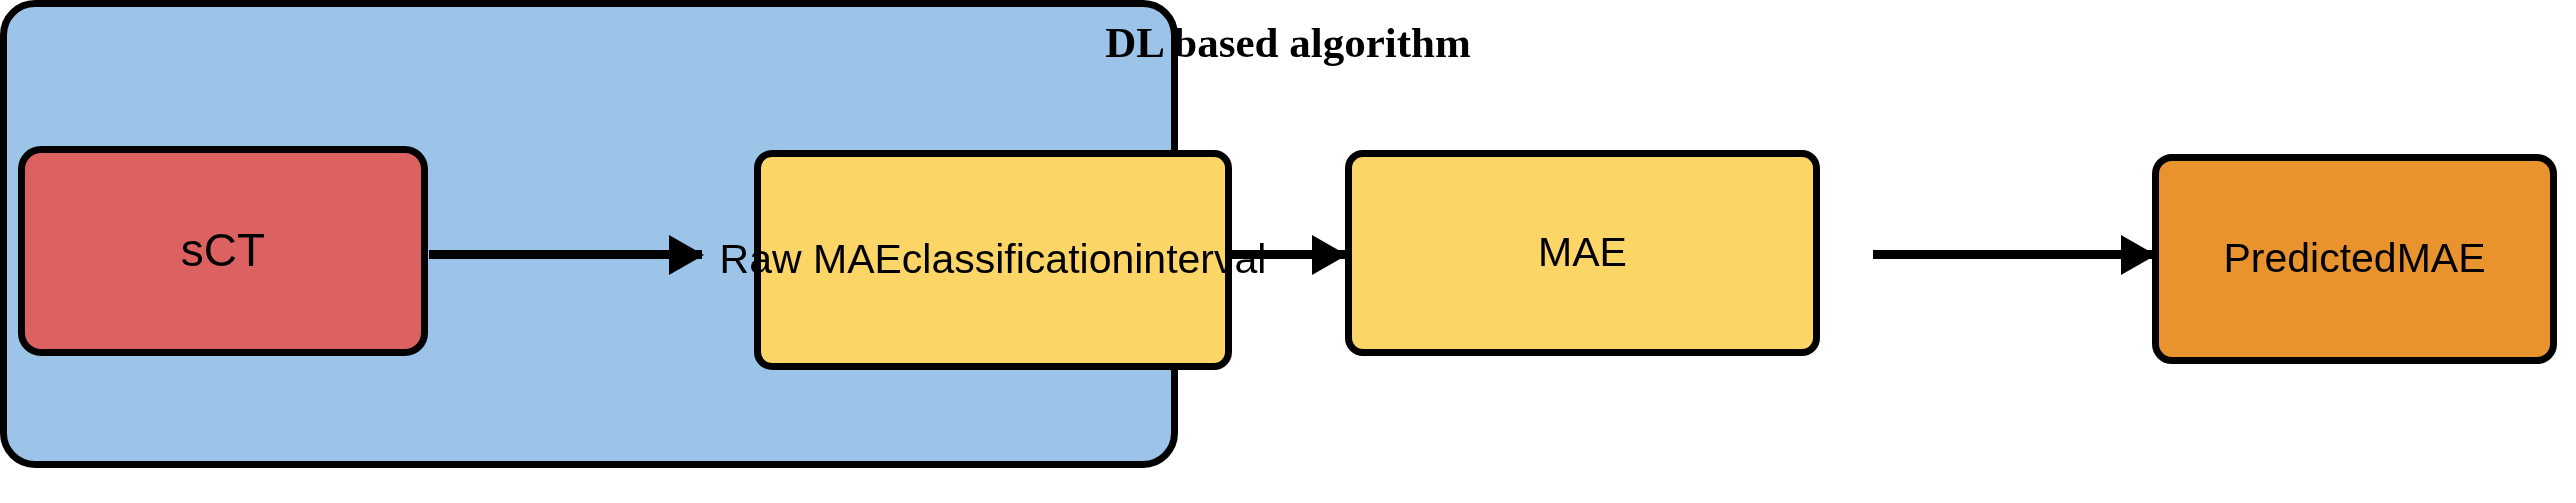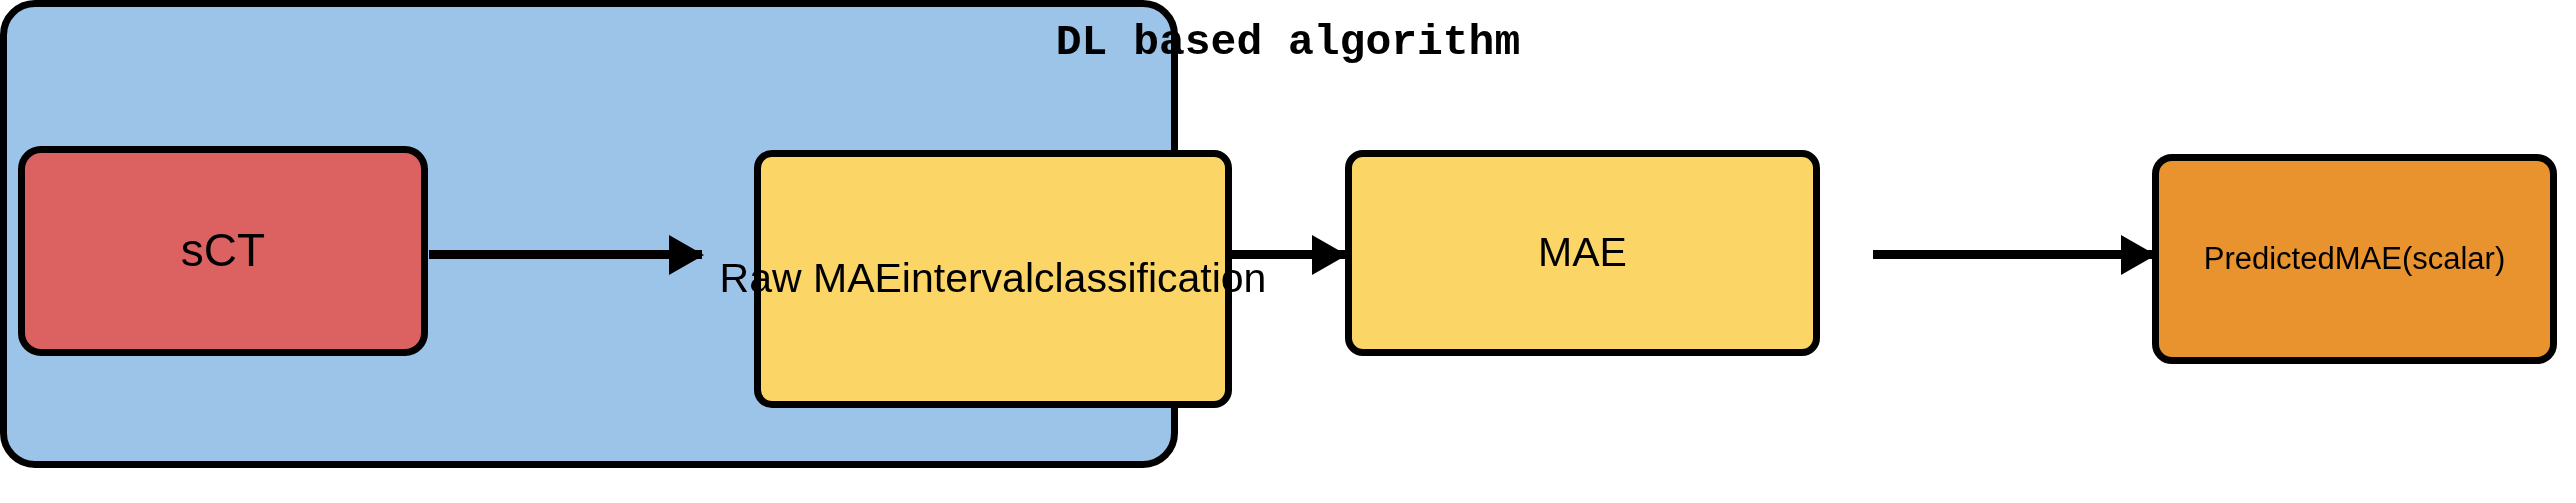--- a/index.html
+++ b/index.html
@@ -56,29 +56,29 @@
   }
   #container-dl-title {
     position: absolute;
     left: 0;
     right: 0;
     top: 18px;
     text-align: center;
     font-size: 43px;
     font-weight: bold;
     color: #000000;
-    font-family: Liberation Mono, monospace;
+    font-family: Liberation Serif, serif;
   }
 
   
   #node-stage1 {
     left: 754px;
     top: 150px;
     width: 478px;
-    height: 258px;
+    height: 220px;
     background: #fbd566;
     border-radius: 18px;
     font-size: 41px;
   }
   #node-stage2 {
     left: 1345px;
     top: 150px;
     width: 475px;
     height: 206px;
     background: #fbd566;
@@ -87,21 +87,21 @@
   }
 
   
   #node-output {
     left: 2152px;
     top: 154px;
     width: 405px;
     height: 210px;
     background: #e8932e;
     border-radius: 20px;
-    font-size: 31px;
+    font-size: 41px;
   }
 
   
   .arrow {
     position: absolute;
     height: 9px;
     background: #000000;
   }
   .arrow::after {
     content: "";
@@ -129,32 +129,31 @@
   </div>
 
   <div class="arrow" id="arrow-sct-to-dl"></div>
 
   <div id="container-dl">
     <div id="container-dl-title">DL based algorithm</div>
   </div>
 
   <div class="node" id="node-stage1">
     <span class="line">Raw MAE</span>
+    <span class="line">classification</span>
     <span class="line">interval</span>
-    <span class="line">classification</span>
   </div>
 
   <div class="arrow" id="arrow-stage1-to-2"></div>
 
   <div class="node" id="node-stage2">
     <span class="line">MAE</span>
   </div>
 
   <div class="arrow" id="arrow-dl-to-output"></div>
 
   <div class="node" id="node-output">
     <span class="line">Predicted</span>
     <span class="line">MAE</span>
-    <span class="line">(scalar)</span>
   </div>
 
 </div>
 
 
 </body></html>

